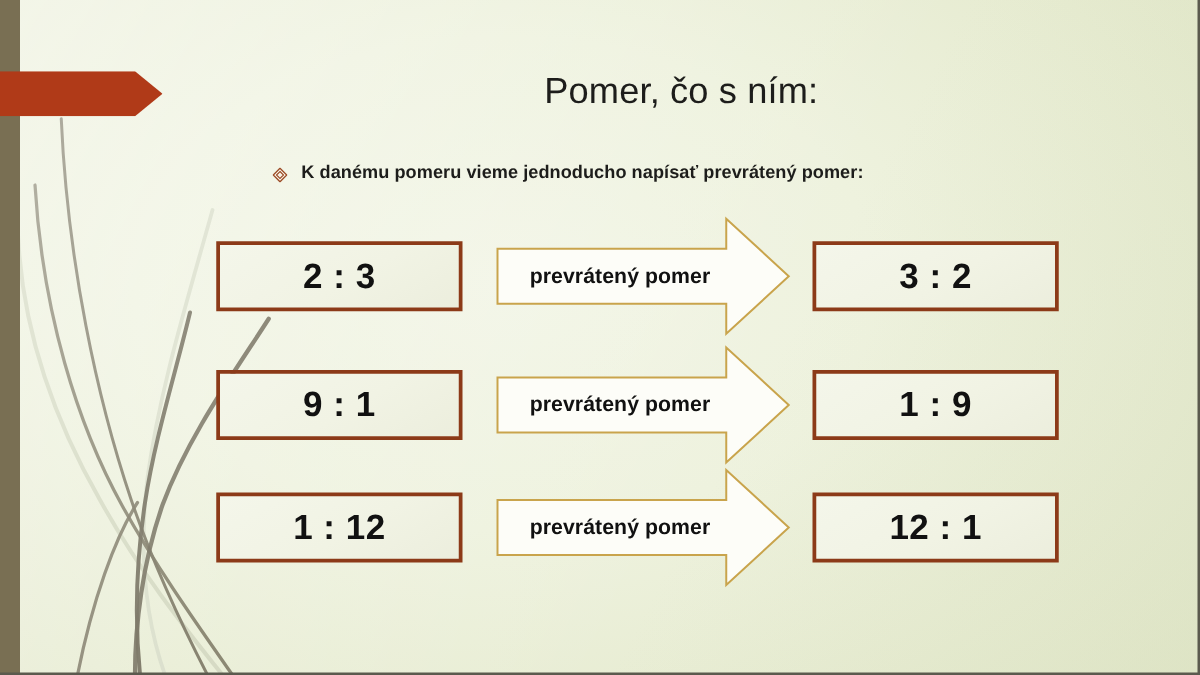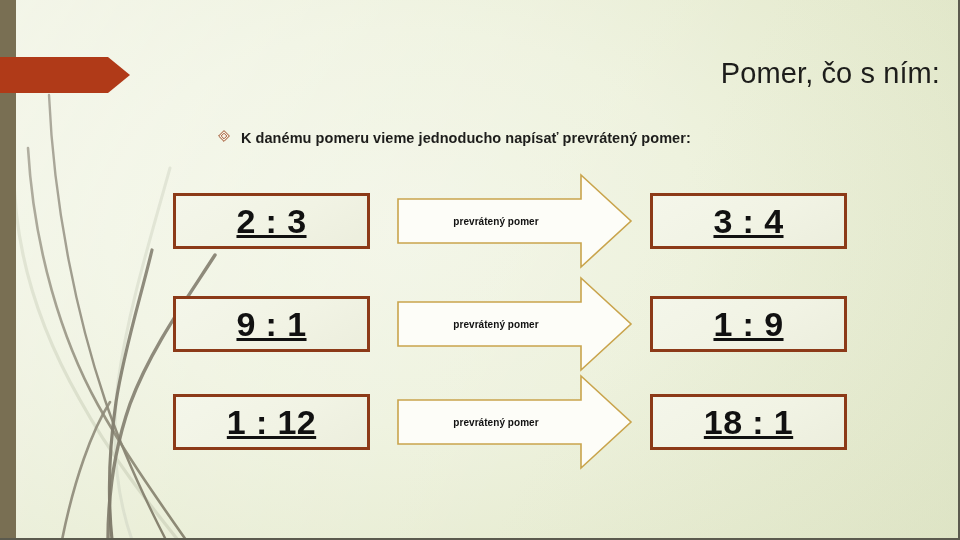--- a/index.html
+++ b/index.html
@@ -66,35 +66,35 @@
     width: 130px;
     height: 36px;
   }
 
   
   .title {
     position: absolute;
     left: 150px;
     top: 57px;
     width: 790px;
-    text-align: right;
+    text-align: center;
     font-size: 29px;
     font-weight: 400;
     color: #1d1d1b;
     letter-spacing: 0.1px;
     white-space: nowrap;
   }
 
   
   .bullet-row {
     position: absolute;
     left: 218px;
     top: 130px;
     display: flex;
-    align-items: flex-start;
+    align-items: flex-end;
     gap: 11px;
   }
   .bullet-diamond {
     width: 12px;
     height: 12px;
     flex: none;
     display: block;
   }
   .bullet-text {
     font-size: 14.5px;
@@ -117,25 +117,24 @@
 
   .ratio-box {
     position: absolute;
     height: 56px;
     border: 3px solid #8c3a18;
     background: linear-gradient(150deg, #f4f6ea 0%, #f1f3e4 55%, #eceedd 100%);
     box-sizing: border-box;
     display: flex;
     align-items: center;
     justify-content: center;
-    font-size: 34px;
+    font-size: 28px;
     font-weight: bold;
     color: #111111;
     letter-spacing: 0.4px;
-    text-decoration: underline;
   }
   .ratio-box.left  { left: 173px; width: 197px; }
   .ratio-box.right { left: 650px; width: 197px; }
 
   .arrow-wrap {
     position: absolute;
     left: 395px;
     top: -21px;
     width: 240px;
     height: 98px;
@@ -150,21 +149,21 @@
   }
   .arrow-label {
     position: absolute;
     left: 8px;
     top: 27px;
     width: 186px;
     height: 44px;
     display: flex;
     align-items: center;
     justify-content: center;
-    font-size: 10px;
+    font-size: 17px;
     font-weight: bold;
     color: #111111;
     white-space: nowrap;
     letter-spacing: 0.05px;
   }
 </style>
 </head>
 <body>
 
 <div id="slide">
@@ -202,21 +201,21 @@
   </div>
 
   <div class="row row-0">
     <div class="ratio-box left">2 : 3</div>
     <div class="arrow-wrap">
       <svg class="arrow-svg" viewBox="0 0 240 98" preserveAspectRatio="none">
         <polygon points="3,27 186,27 186,3 236,49 186,95 186,71 3,71" fill="#fdfdf8" stroke="#c9a44c" stroke-width="1.6" stroke-linejoin="miter"></polygon>
       </svg>
       <div class="arrow-label">prevrátený pomer</div>
     </div>
-    <div class="ratio-box right">3 : 4</div>
+    <div class="ratio-box right">3 : 2</div>
   </div>
 
   <div class="row row-1">
     <div class="ratio-box left">9 : 1</div>
     <div class="arrow-wrap">
       <svg class="arrow-svg" viewBox="0 0 240 98" preserveAspectRatio="none">
         <polygon points="3,27 186,27 186,3 236,49 186,95 186,71 3,71" fill="#fdfdf8" stroke="#c9a44c" stroke-width="1.6" stroke-linejoin="miter"></polygon>
       </svg>
       <div class="arrow-label">prevrátený pomer</div>
     </div>
@@ -224,17 +223,17 @@
   </div>
 
   <div class="row row-2">
     <div class="ratio-box left">1 : 12</div>
     <div class="arrow-wrap">
       <svg class="arrow-svg" viewBox="0 0 240 98" preserveAspectRatio="none">
         <polygon points="3,27 186,27 186,3 236,49 186,95 186,71 3,71" fill="#fdfdf8" stroke="#c9a44c" stroke-width="1.6" stroke-linejoin="miter"></polygon>
       </svg>
       <div class="arrow-label">prevrátený pomer</div>
     </div>
-    <div class="ratio-box right">18 : 1</div>
+    <div class="ratio-box right">12 : 1</div>
   </div>
 
   <div class="slide-edge"></div>
 </div>
 
 </body></html>

